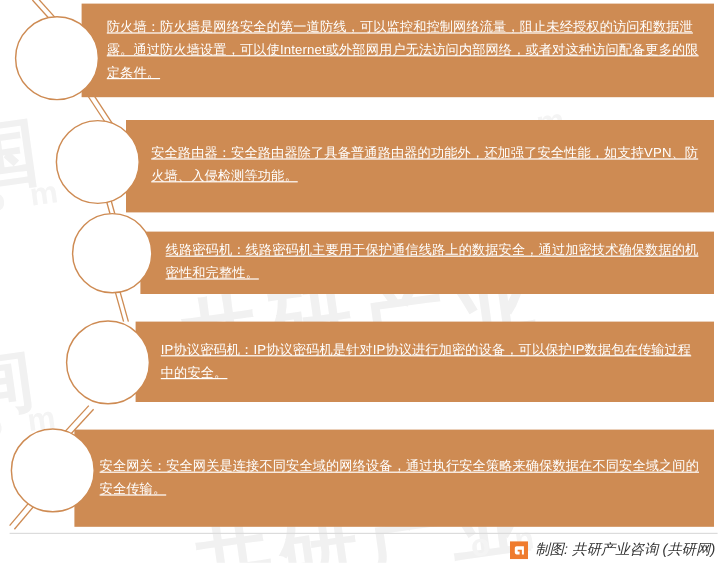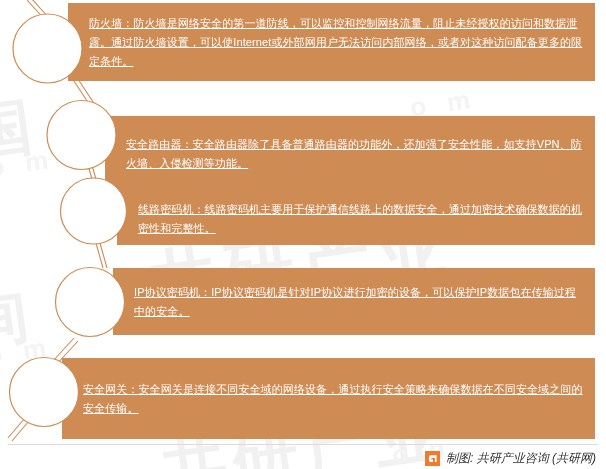--- a/index.html
+++ b/index.html
@@ -175,21 +175,21 @@
 
   <div class="rows-layer">
 
     <div class="row">
       <div class="bar" style="left:68px; top:3px; width:527px; height:78px; padding:0 10px 0 21px;">
         <div class="bar-text">防火墙：防火墙是网络安全的第一道防线，可以监控和控制网络流量，阻止未经授权的访问和数据泄露。通过防火墙设置，可以使Internet或外部网用户无法访问内部网络，或者对这种访问配备更多的限定条件。</div>
       </div>
     </div>
 
     <div class="row">
-      <div class="bar" style="left:105px; top:116px; width:490px; height:77px; padding:0 10px 2px 21px;">
+      <div class="bar" style="left:105px; top:100px; width:490px; height:77px; padding:0 10px 2px 21px;">
         <div class="bar-text">安全路由器：安全路由器除了具备普通路由器的功能外，还加强了安全性能，如支持VPN、防火墙、入侵检测等功能。</div>
       </div>
     </div>
 
     <div class="row">
       <div class="bar" style="left:117px; top:193px; width:478px; height:52px; padding:0 4px 0 21px;">
         <div class="bar-text">线路密码机：线路密码机主要用于保护通信线路上的数据安全，通过加密技术确保数据的机密性和完整性。</div>
       </div>
     </div>
 

